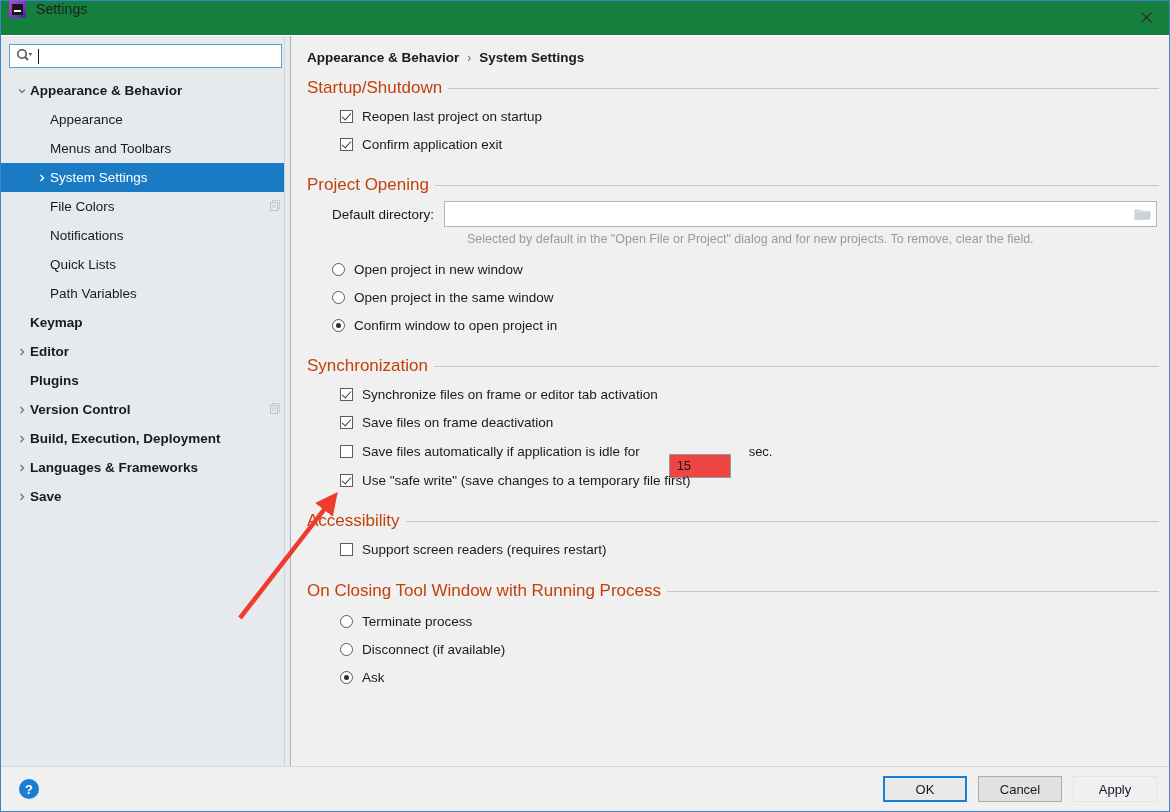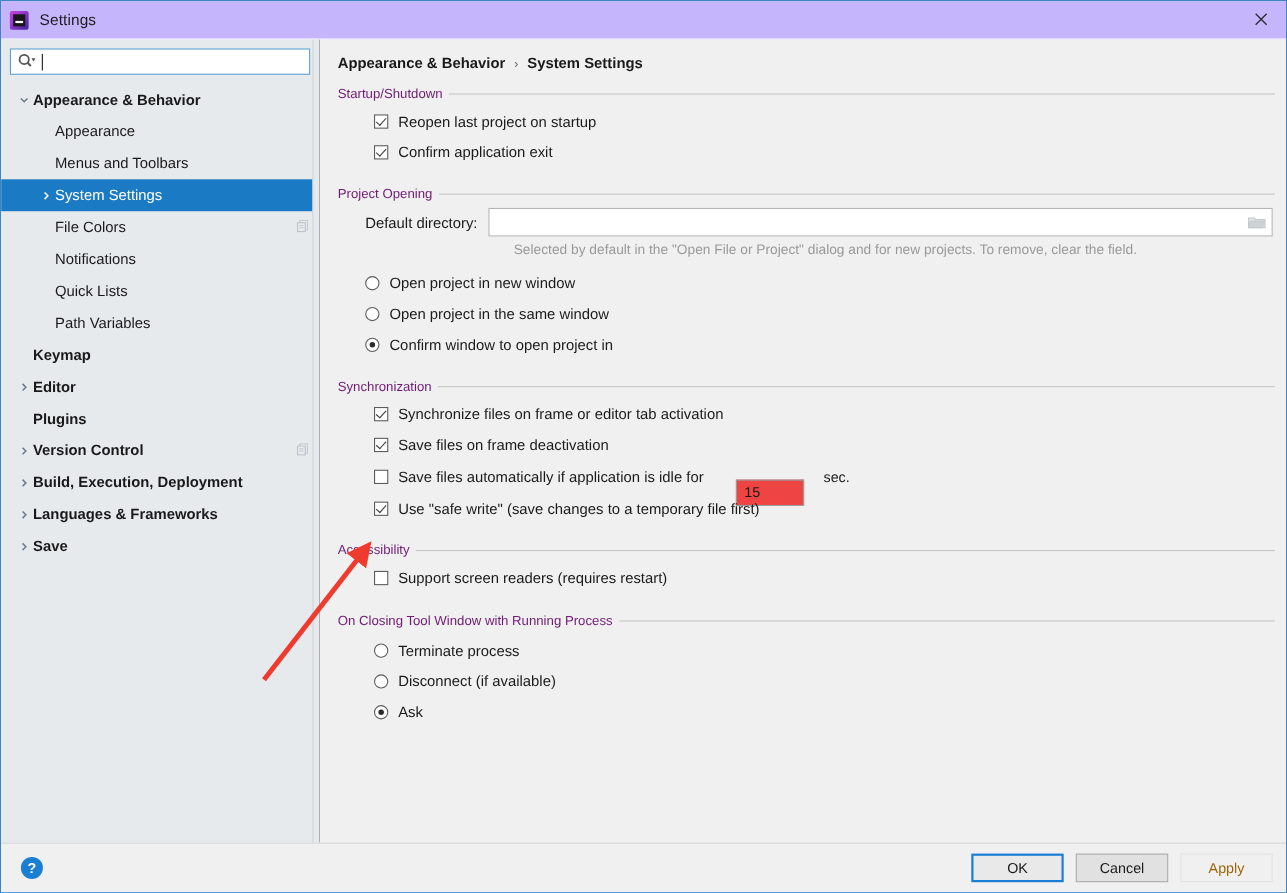--- a/index.html
+++ b/index.html
@@ -27,23 +27,23 @@
     border: 1px solid #3a86c8;
     background: #f0f0f0;
     display: flex;
     flex-direction: column;
   }
 
   
   #titlebar {
     height: 34px;
     flex: 0 0 34px;
-    background: #c4b5fd;
-    display: flex;
-    align-items: center;
+    background: #15803d;
+    display: flex;
+    align-items: flex-start;
     position: relative;
     border-bottom: 1px solid #ffffff;
   }
   #app-icon {
     width: 17px; height: 17px;
     margin-left: 8px;
     border-radius: 2px;
     background:
       linear-gradient(135deg, #c640d4 0%, #a03ad0 35%, #6b2fb8 70%, #3d2a8f 100%);
     position: relative;
@@ -197,22 +197,22 @@
   #breadcrumb .sep { color: #6a6a6a; font-weight: normal; font-size: 12px; }
 
   .group {
     margin-top: 14px;
     padding-left: 8px;
   }
   .group-header {
     display: flex;
     align-items: center;
     gap: 6px;
-    font-size: 12px;
-    color: #701a75;
+    font-size: 17px;
+    color: #c2410c;
   }
   .group-header .rule {
     flex: 1 1 auto;
     height: 1px;
     background: #c6c6c6;
   }
   .group-body { padding-left: 33px; }
 
   .check-row {
     display: flex;
@@ -356,21 +356,21 @@
     background: #e1e1e1;
     border: 1px solid #adadad;
     color: #1a1a1a;
     cursor: default;
   }
   .dlg-btn.default {
     border: 2px solid #1a7fd4;
     background: #e9e9e9;
   }
   .dlg-btn.disabled {
-    color: #a16207;
+    color: #0f172a;
     background: #f0f0f0;
     border-color: #e3e3e3;
   }
 
   
   #annotation {
     position: absolute;
     left: 0; top: 0;
     width: 1170px; height: 812px;
     pointer-events: none;

